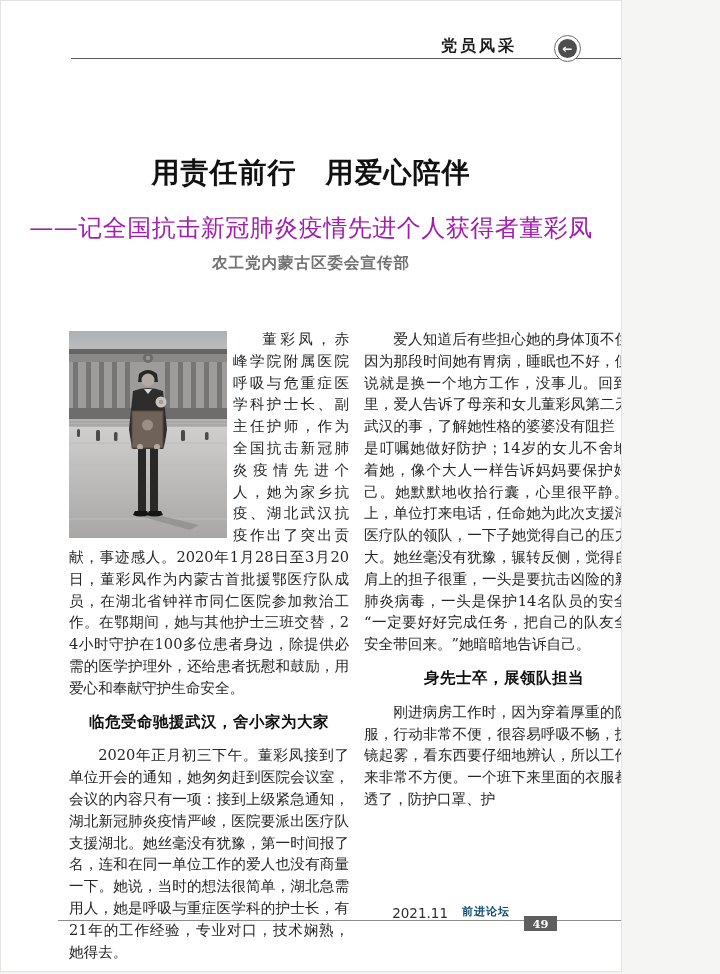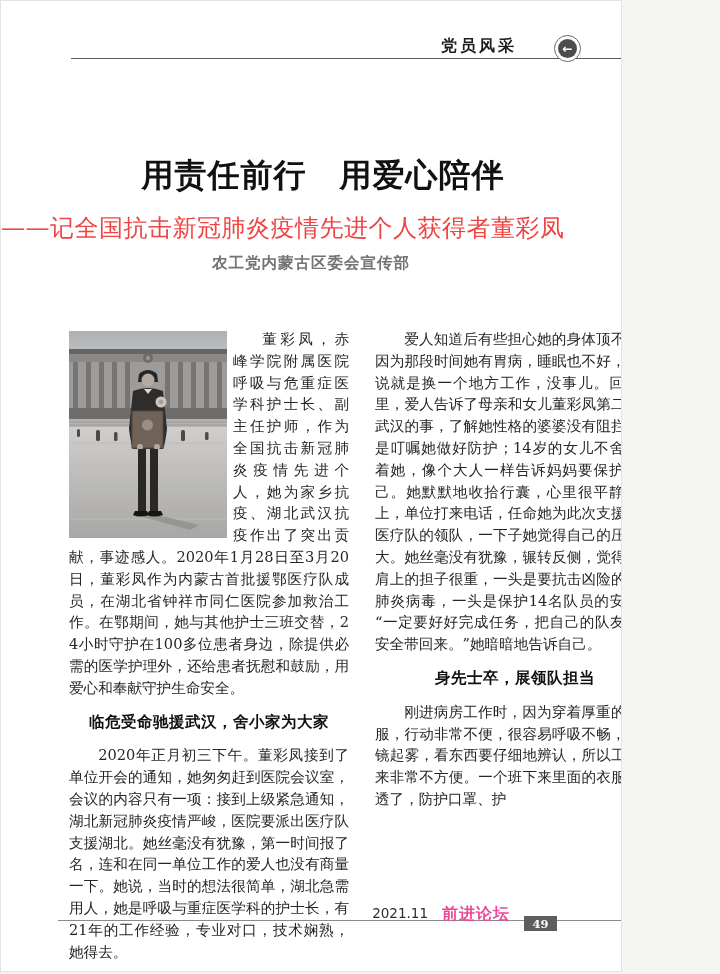--- a/index.html
+++ b/index.html
@@ -26,38 +26,38 @@
     border:1px solid #6a6a6a;background:#ffffff;display:flex;align-items:center;justify-content:center;
     box-sizing:border-box;
   }
   .header-icon-inner{
     width:19px;height:19px;border-radius:50%;background:#4d4d4d;color:#ffffff;
     font-family:"DejaVu Sans",sans-serif;font-size:12px;font-weight:bold;
     display:flex;align-items:center;justify-content:center;line-height:1;
   }
   
   .article-title{
-    position:absolute;top:153px;left:12px;width:100%;text-align:center;
-    font-family:"DejaVu Sans","Liberation Sans",sans-serif;
-    font-weight:bold;font-size:32px;letter-spacing:1px;color:#111111;white-space:pre;
+    position:absolute;top:153px;left:0;width:100%;text-align:center;
+    font-family:"DejaVu Sans","Liberation Sans",sans-serif;
+    font-weight:bold;font-size:28px;letter-spacing:1px;color:#111111;white-space:pre;
   }
   .article-subtitle{
-    position:absolute;top:211px;left:0;width:100%;
+    position:absolute;top:211px;left:0;width:100%;text-align:center;
     font-family:"DejaVu Serif","Liberation Serif",serif;
-    font-size:24px;letter-spacing:0.5px;color:#ef4444;
+    font-size:24px;letter-spacing:0.5px;color:#a21caf;
   }
   .article-author{
     position:absolute;top:252px;left:0;width:100%;text-align:center;
     font-family:"DejaVu Sans","Liberation Sans",sans-serif;
     font-weight:bold;font-size:15.5px;letter-spacing:1px;color:#737373;
   }
   
   .article-body{
     position:absolute;top:327px;left:68px;width:589px;height:582px;
-    display:flex;gap:26px;
+    display:flex;gap:15px;
   }
   .col{
     width:280px;box-sizing:border-box;
     font-size:14.6px;line-height:21.8px;
     text-align:justify;word-break:break-all;color:#262626;
   }
   .col p{margin:0;text-indent:2em;}
   .section-heading{
     font-family:"DejaVu Sans","Liberation Sans",sans-serif;
     font-weight:bold;font-size:15.5px;color:#101010;
@@ -75,21 +75,21 @@
   .page-footer{
     position:absolute;top:903px;right:64px;height:22px;
     display:flex;align-items:flex-start;gap:14px;
   }
   .footer-date{
     font-family:"DejaVu Sans","Liberation Sans",sans-serif;
     font-size:13.5px;color:#2e2e2e;padding-top:1px;
   }
   .footer-journal{
     font-family:"DejaVu Serif","Liberation Serif",serif;
-    font-weight:bold;font-size:16px;letter-spacing:1px;color:#ec4899;
+    font-weight:bold;font-size:11px;letter-spacing:1px;color:#0c4a6e;
   }
   .footer-page-badge{
     width:33px;height:15px;margin-top:12px;background:#5e5e5e;color:#ffffff;
     font-family:"DejaVu Serif",serif;font-weight:bold;font-size:11.5px;
     display:flex;align-items:center;justify-content:center;
   }
 </style>
 </head>
 <body>
 

